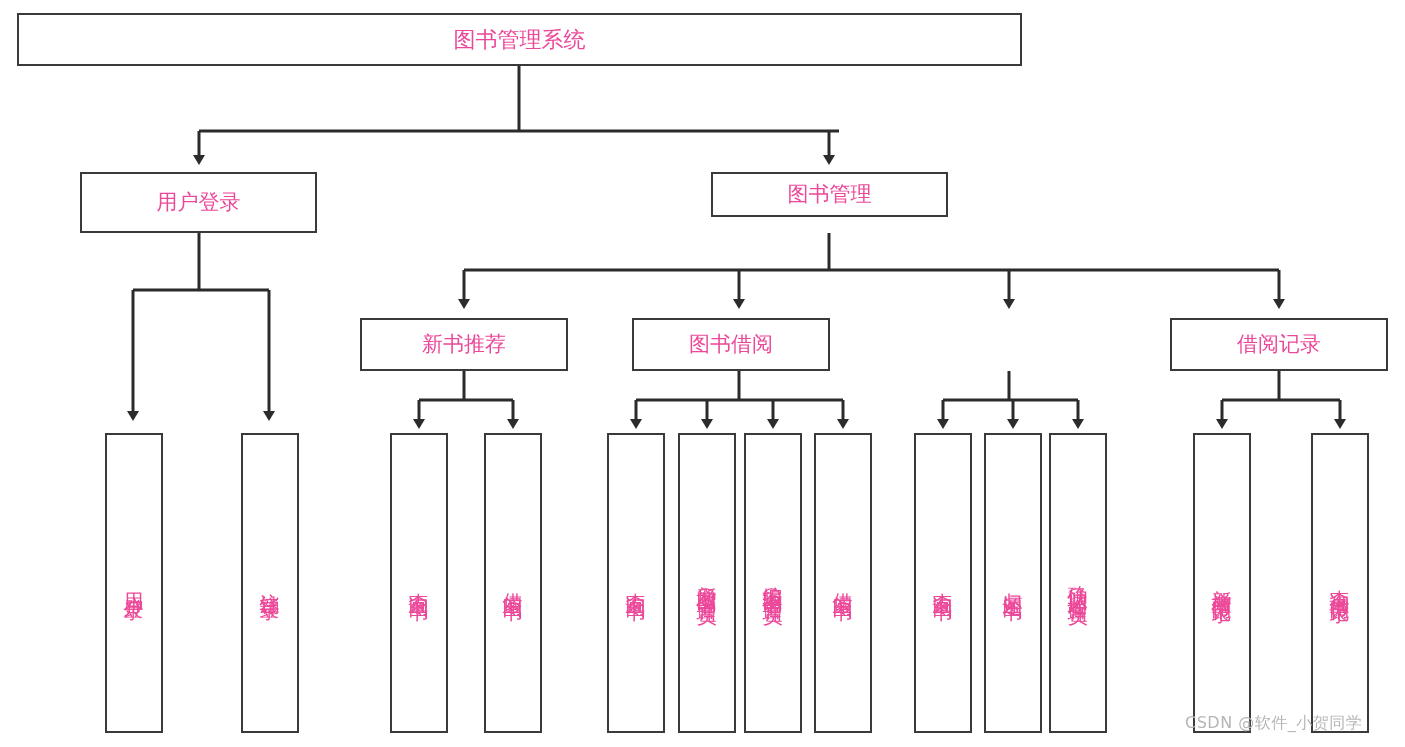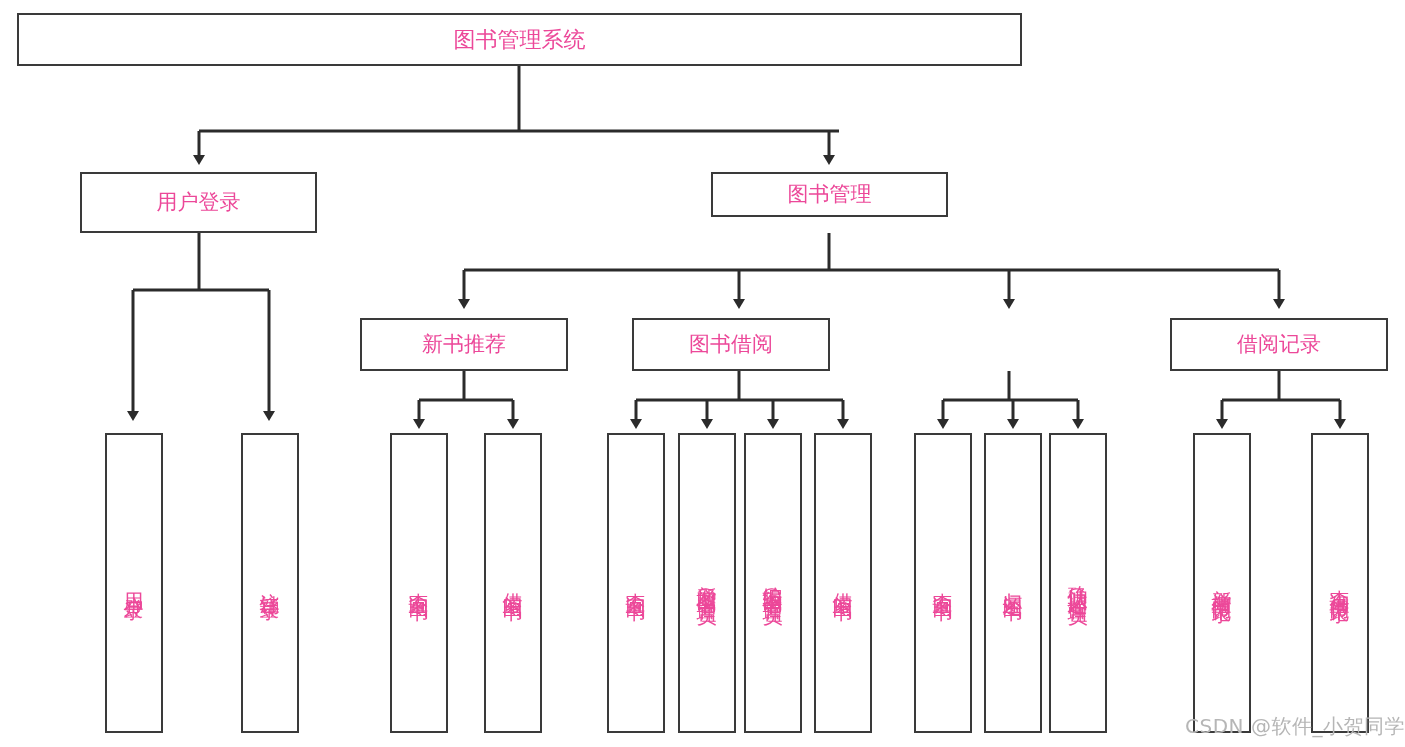--- a/index.html
+++ b/index.html
@@ -57,21 +57,21 @@
     writing-mode: vertical-rl;
     text-orientation: upright;
     font-size: 20px;
     letter-spacing: 3px;
     line-height: 1;
   }
   .watermark {
     position: absolute;
     left: 1185px;
     top: 713px;
-    font-size: 20px;
+    font-size: 16px;
     color: #b6b6b6;
     white-space: nowrap;
     letter-spacing: 0.5px;
   }
 </style>
 </head>
 <body>
 
 <div id="diagram-root">
 

